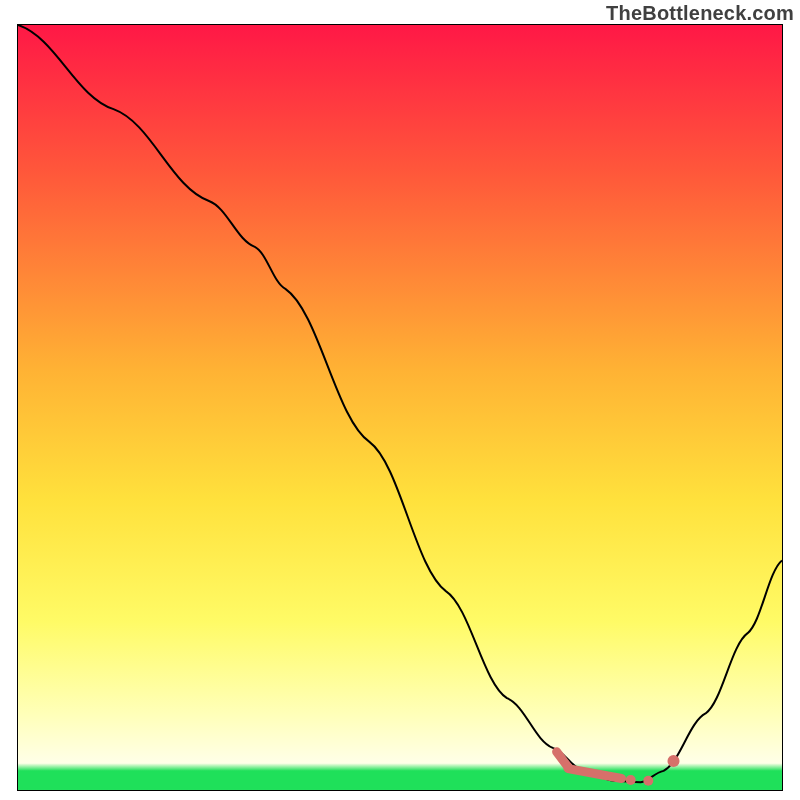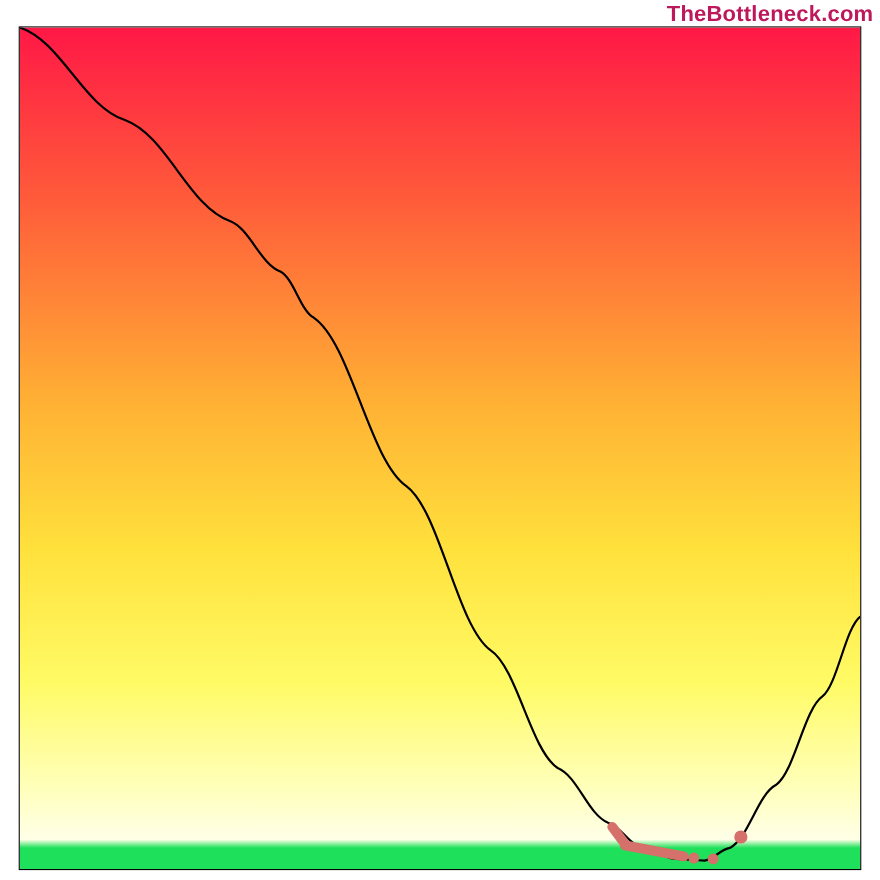--- a/index.html
+++ b/index.html
@@ -1,17 +1,17 @@
 <!DOCTYPE html>
 <html><head>
 <meta charset="utf-8">
 <style>
   html,body{margin:0;padding:0;width:800px;height:800px;background:#fff;overflow:hidden;font-family:Arial,Helvetica,sans-serif}
   .stage{position:relative;width:800px;height:800px}
-  .watermark{position:absolute;top:2px;right:6px;font-size:20px;font-weight:700;color:#be185d;letter-spacing:.2px}
+  .watermark{position:absolute;top:2px;right:6px;font-size:20px;font-weight:700;color:#404040;letter-spacing:.2px}
   .plot{position:absolute;left:17px;top:24px;width:766px;height:767px;border:1.5px solid #000;box-sizing:border-box}
   .grad{position:absolute;inset:0}
   svg.curves{position:absolute;inset:0}
   .dot{fill:#d6706a}
   .seg{stroke:#d6706a;stroke-width:9;stroke-linecap:round}
 </style>
 </head>
 <body>
 <div class="stage">
 

